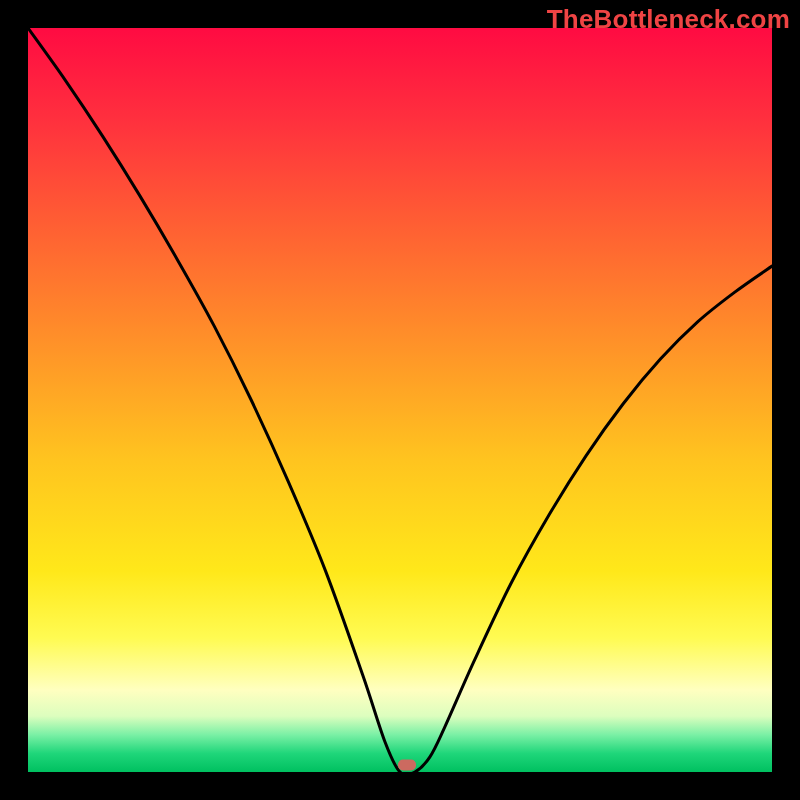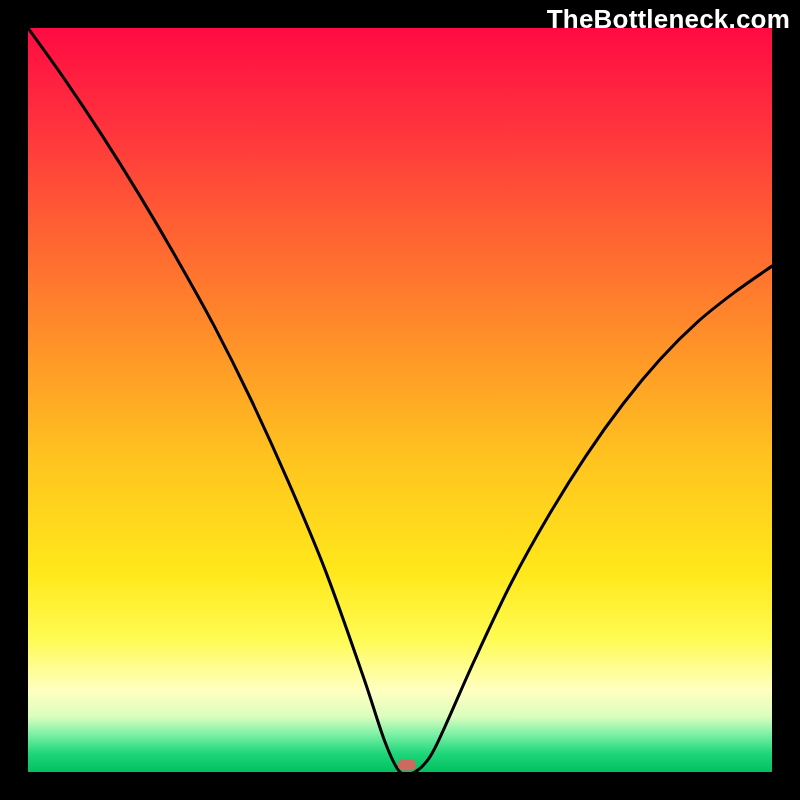--- a/index.html
+++ b/index.html
@@ -14,21 +14,21 @@
   .frame {
     position: relative;
     width: 800px;
     height: 800px;
     background: #000;
   }
   .attribution {
     position: absolute;
     top: 4px;
     right: 10px;
-    color: #ffffff;
+    color: #ef4444;
     font-size: 26px;
     font-weight: bold;
     letter-spacing: 0.2px;
     z-index: 10;
   }
   .plot-area {
     position: absolute;
     left: 28px;
     top: 28px;
     width: 744px;

